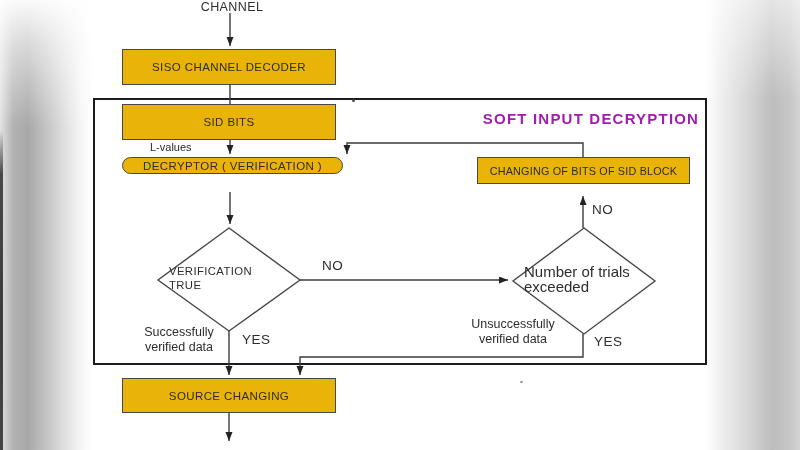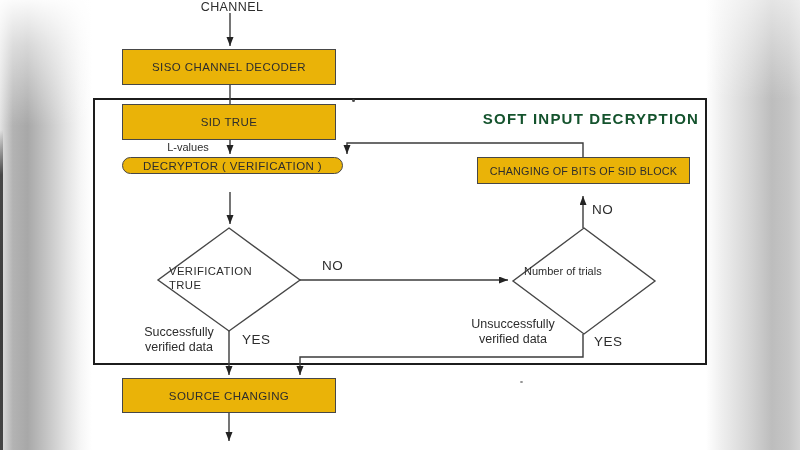--- a/index.html
+++ b/index.html
@@ -46,37 +46,37 @@
   }
   .box-siso      { left: 122px; top: 49px;  width: 214px; height: 36px; }
   .box-sid       { left: 122px; top: 104px; width: 214px; height: 36px; }
   .box-decryptor { left: 122px; top: 157px; width: 221px; height: 17px; border-radius: 17px; }
   .box-changing  { left: 477px; top: 157px; width: 213px; height: 27px; font-size: 10.8px; letter-spacing: 0.2px; }
   .box-source    { left: 122px; top: 378px; width: 214px; height: 35px; }
 
   .lbl { position: absolute; color: #2d2d2d; white-space: nowrap; }
   .lbl-channel   { left: 190px; top: 0px;   width: 84px;  text-align: center; font-size: 12.5px; letter-spacing: 0.4px; }
   .lbl-title     { left: 477px; top: 110px; width: 228px; text-align: center;
-                   font-size: 15px; font-weight: bold; letter-spacing: 1.2px; color: #14532d; }
-  .lbl-lvalues   { left: 150px; top: 141px; width: 76px;  text-align: center; font-size: 11px; }
+                   font-size: 15px; font-weight: bold; letter-spacing: 1.2px; color: #a21caf; }
+  .lbl-lvalues   { left: 150px; top: 141px; width: 76px;  text-align: left; font-size: 11px; }
   .lbl-no-left   { left: 322px; top: 258px; width: 40px;  font-size: 13.5px; letter-spacing: 0.5px; }
   .lbl-no-right  { left: 592px; top: 202px; width: 40px;  font-size: 13.5px; letter-spacing: 0.5px; }
   .lbl-yes-left  { left: 242px; top: 332px; width: 44px;  font-size: 13.5px; letter-spacing: 0.5px; }
   .lbl-yes-right { left: 594px; top: 334px; width: 44px;  font-size: 13.5px; letter-spacing: 0.5px; }
 
   .lbl-multi { text-align: center; font-size: 12.5px; line-height: 15px; }
   .lbl-success   { left: 128px; top: 325px; width: 102px; }
   .lbl-unsuccess { left: 456px; top: 317px; width: 114px; }
 
   .diamond-text {
     position: absolute; color: #2d2d2d;
     display: flex; flex-direction: column; justify-content: center;
   }
   .dt-verification { left: 169px; top: 264px; width: 120px; font-size: 11.3px; line-height: 14px; letter-spacing: 0.4px; }
-  .dt-trials       { left: 524px; top: 264px; width: 120px; font-size: 11px; line-height: 15px; }
+  .dt-trials       { left: 524px; top: 264px; width: 120px; font-size: 15px; line-height: 15px; }
 
   .dot { position: absolute; border-radius: 50%; }
   .dot-a { left: 352px; top: 99px;  width: 3px; height: 3px; background: #4a4a4a; }
   .dot-b { left: 520px; top: 381px; width: 3px; height: 2px; background: #8f8f8f; }
 </style>
 </head>
 <body>
 
 <div class="stage">
 
@@ -112,40 +112,41 @@
 
   <div class="lbl lbl-channel">CHANNEL</div>
 
   <div class="box box-siso">
     <span>SISO CHANNEL DECODER</span>
   </div>
 
   <div class="lbl lbl-title">SOFT INPUT DECRYPTION</div>
 
   <div class="box box-sid">
-    <span>SID TRUE</span>
+    <span>SID BITS</span>
   </div>
 
   <div class="lbl lbl-lvalues">L-values</div>
 
   <div class="box box-decryptor">
     <span>DECRYPTOR ( VERIFICATION )</span>
   </div>
 
   <div class="box box-changing">
     <span>CHANGING OF BITS OF SID BLOCK</span>
   </div>
 
   <div class="diamond-text dt-verification">
     <span>VERIFICATION</span>
     <span>TRUE</span>
   </div>
 
   <div class="diamond-text dt-trials">
     <span>Number of trials</span>
+    <span>exceeded</span>
   </div>
 
   <div class="lbl lbl-no-left">NO</div>
   <div class="lbl lbl-no-right">NO</div>
   <div class="lbl lbl-yes-left">YES</div>
   <div class="lbl lbl-yes-right">YES</div>
 
   <div class="lbl lbl-multi lbl-success">
     <span style="display:block">Successfully</span>
     <span style="display:block">verified data</span>

